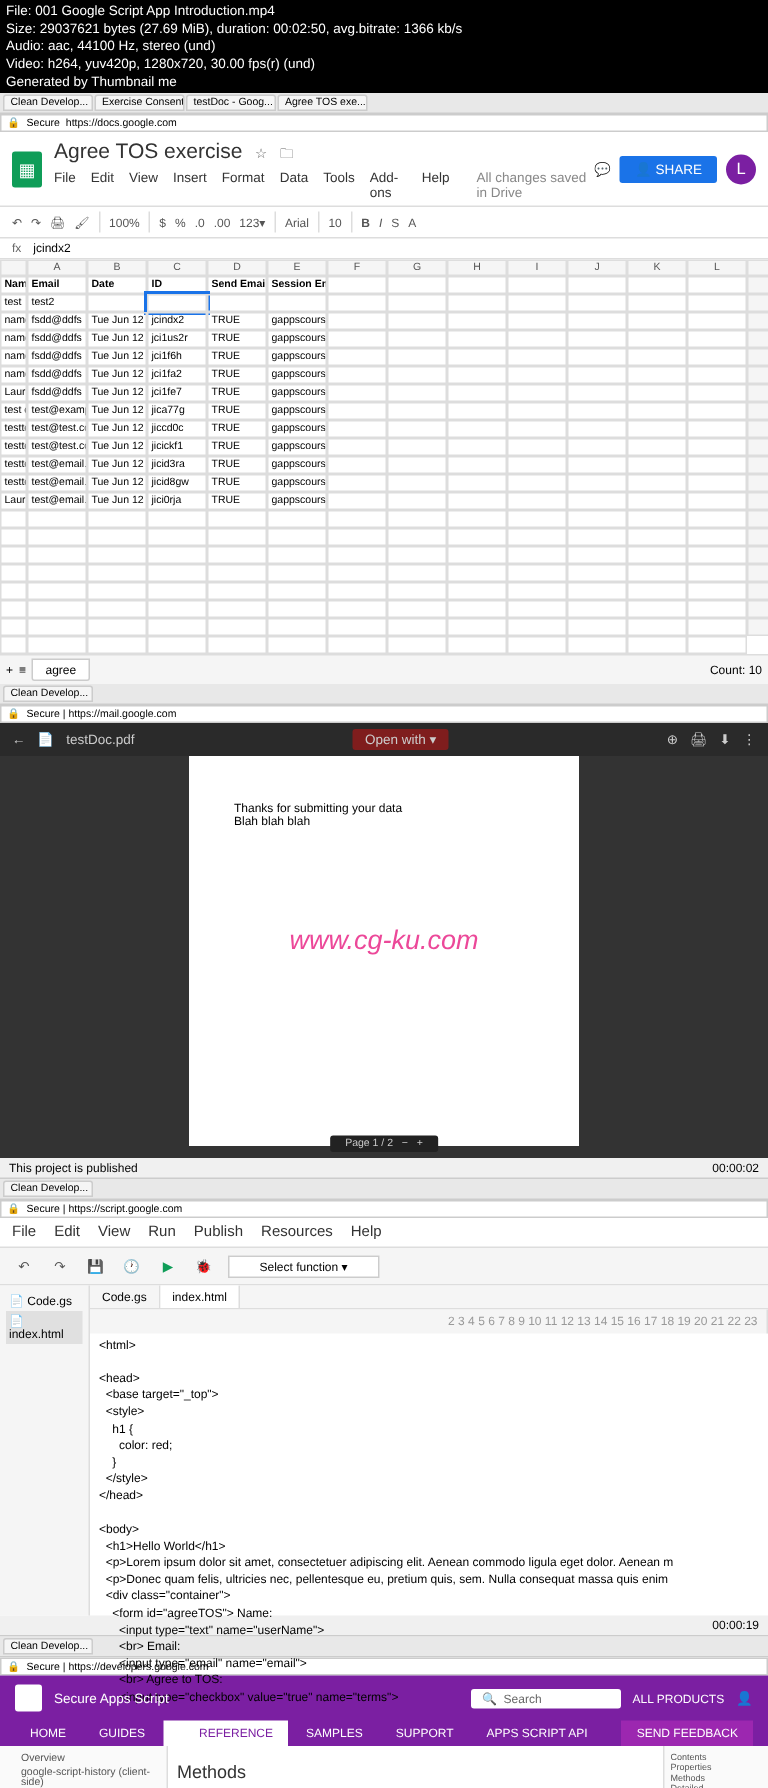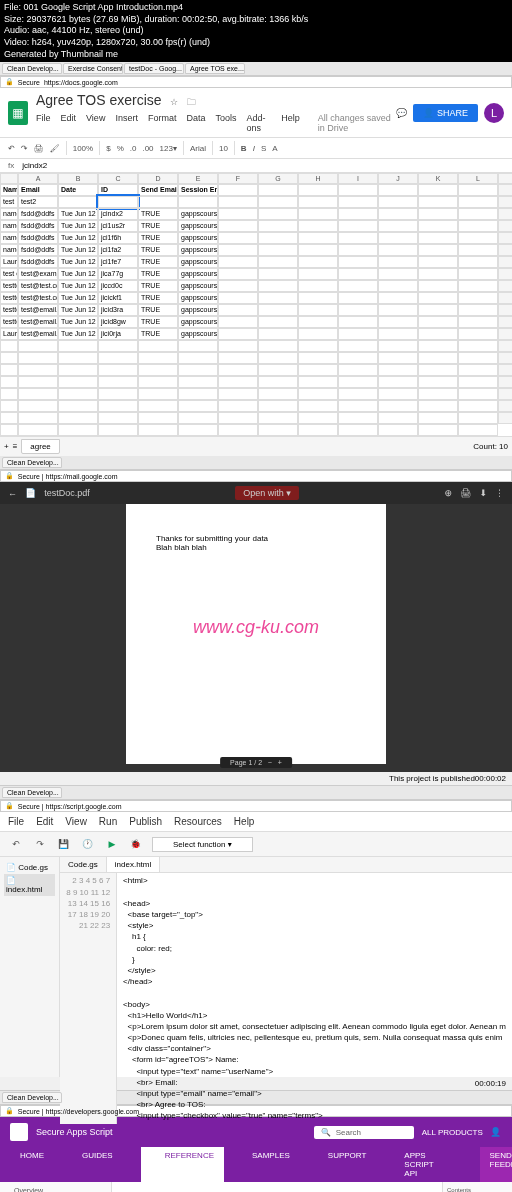--- a/index.html
+++ b/index.html
@@ -49,50 +49,50 @@
 
 .pdf-viewer { background: #333; height: 290px; position: relative; }
 .pdf-topbar { background: #2a2a2a; display: flex; align-items: center; justify-content: space-between; padding: 4px 8px; color: #ccc; font-size: 9px; }
 .pdf-open { background: #7f1d1d; padding: 2px 8px; border-radius: 2px; }
 .pdf-page { background: #fff; width: 260px; height: 260px; margin: 0 auto; padding: 30px 30px; font-size: 8px; position: relative; }
 .watermark { position: absolute; top: 50%; left: 50%; transform: translate(-50%, -50%); color: #ec4899; font-size: 18px; font-style: italic; pointer-events: none; }
 .pdf-pager { position: absolute; bottom: 4px; left: 50%; transform: translateX(-50%); background: #222; color: #ccc; padding: 2px 10px; font-size: 7px; border-radius: 2px; }
 .pdf-icons { display: flex; gap: 8px; }
 
 
-.time-bar { background: #f0f0f0; display: flex; justify-content: flex-end; padding: 2px 6px; font-size: 8px; border-bottom: 1px solid #ccc; }
+.time-bar { background: #f0f0f0; display: flex; justify-content: space-between; padding: 2px 6px; font-size: 8px; border-bottom: 1px solid #ccc; }
 
 
 .script-menu { background: #fff; padding: 4px 8px; display: flex; gap: 12px; font-size: 10px; color: #333; border-bottom: 1px solid #ddd; }
 .script-toolbar { background: #f5f5f5; padding: 4px 8px; display: flex; align-items: center; gap: 8px; border-bottom: 1px solid #ddd; }
 .tb-icon { width: 16px; height: 16px; display: flex; align-items: center; justify-content: center; color: #555; }
 .tb-icon.run { color: #0f9d58; }
 .select-fn { border: 1px solid #ccc; padding: 2px 20px; font-size: 8px; background: #fff; }
 
 .editor-area { display: flex; height: 220px; }
 .file-tree { width: 60px; background: #f5f5f5; border-right: 1px solid #ddd; padding: 4px; font-size: 8px; }
 .file-item { padding: 2px; }
 .file-item.active { background: #e0e0e0; }
 
 .code-area { flex: 1; }
 .code-tabs { display: flex; background: #f5f5f5; border-bottom: 1px solid #ddd; font-size: 8px; }
 .code-tab { padding: 3px 8px; border-right: 1px solid #ddd; }
 .code-tab.active { background: #fff; }
-.code-content { display: flex; font-family: Consolas, monospace; font-size: 8px; }
+.code-content { display: flex; font-family: Consolas, monospace; font-size: 8px; flex-direction: column; }
 .line-numbers { background: #f5f5f5; color: #999; padding: 2px 6px; text-align: right; line-height: 1.4; border-right: 1px solid #ddd; }
 .code-lines { padding: 2px 6px; line-height: 1.4; white-space: pre; }
 
 
 .docs-header { background: #7b1fa2; color: #fff; }
 .docs-top { display: flex; align-items: center; justify-content: space-between; padding: 6px 10px; }
 .docs-logo-area { display: flex; align-items: center; gap: 8px; }
 .docs-logo { width: 18px; height: 18px; background: #fff; border-radius: 2px; }
 .docs-search { background: #fff; border-radius: 2px; padding: 2px 8px; font-size: 8px; color: #666; display: flex; align-items: center; gap: 4px; width: 100px; }
 .docs-products { font-size: 8px; }
-.docs-nav { display: flex; padding: 0 10px; font-size: 8px; gap: 18px; }
+.docs-nav { display: flex; padding: 0 10px; font-size: 8px; gap: 2px; }
 .docs-nav-item { padding: 4px 10px; }
 .docs-nav-item.active { background: #fff; color: #7b1fa2; padding-left: 24px; }
 
 .docs-body { display: flex; height: 230px; font-size: 7px; }
 .docs-sidebar-left { width: 112px; background: #fafafa; border-right: 1px solid #ddd; padding: 4px; overflow: hidden; }
 .docs-sidebar-left div { padding: 1px 2px; color: #333; }
 .docs-sidebar-left .indent { padding-left: 10px; color: #555; }
 
 .docs-main { flex: 1; padding: 6px; overflow: hidden; }
 .methods-title { font-size: 12px; color: #333; margin: 4px 0; }

